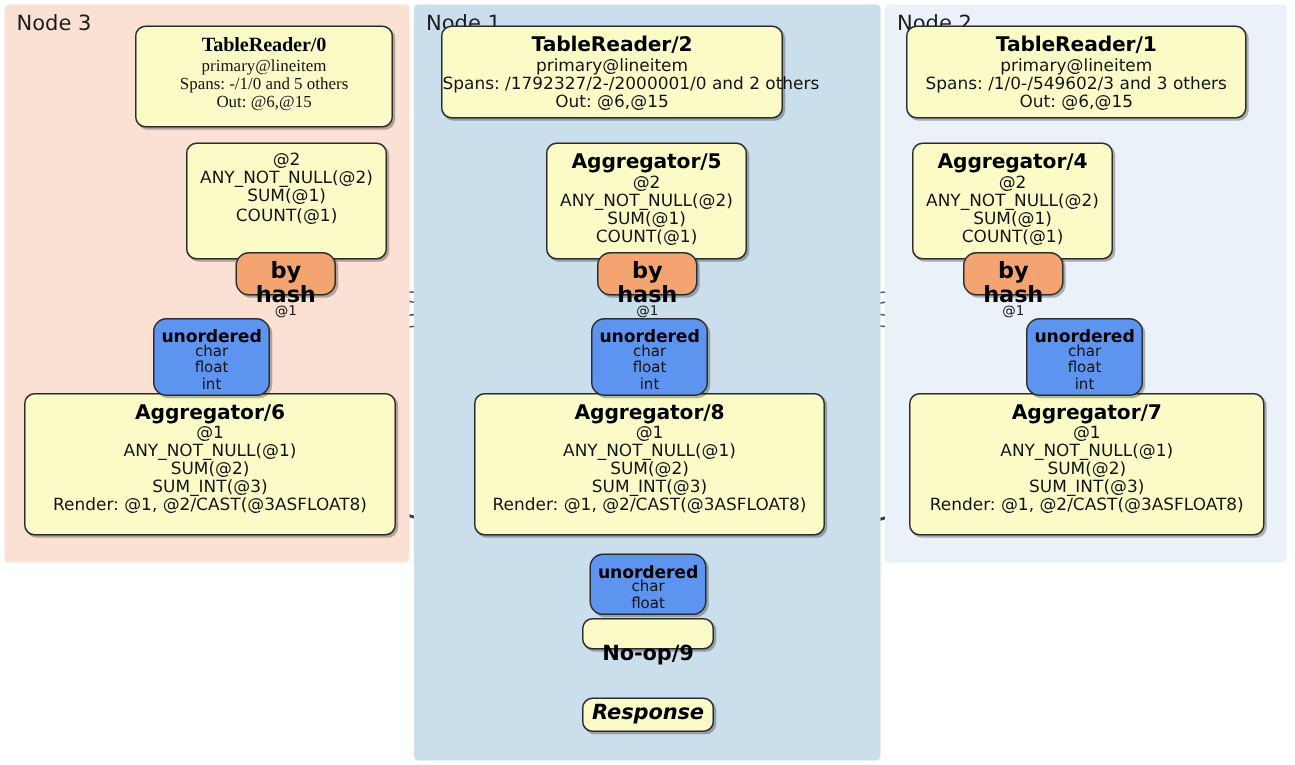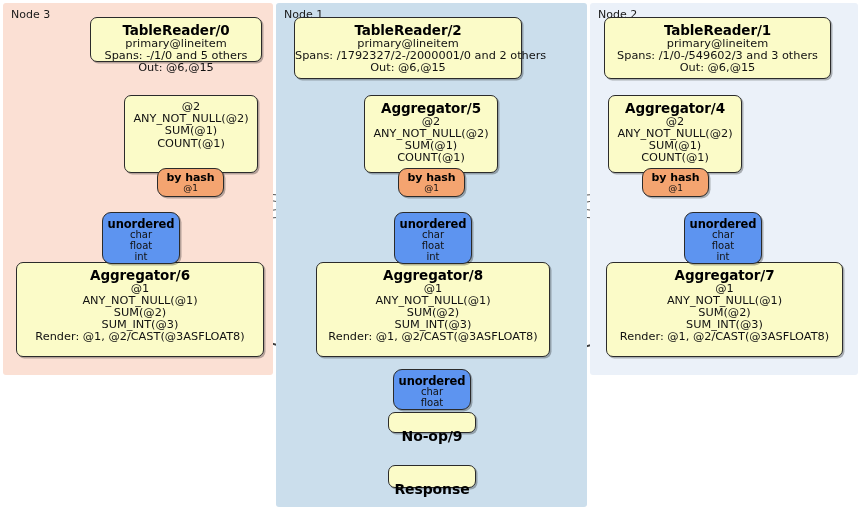--- a/index.html
+++ b/index.html
@@ -5,21 +5,21 @@
   html,body{margin:0;padding:0;background:#ffffff;}
   body{
     font-family:"DejaVu Sans","Liberation Sans",sans-serif;
     width:863px;height:510px;position:relative;overflow:hidden;
   }
   #stage{position:absolute;left:0;top:0;width:863px;height:510px;}
   svg#wires{position:absolute;left:0;top:0;width:863px;height:510px;pointer-events:none;}
 
   .cluster{position:absolute;border-radius:3px;box-sizing:border-box;}
   .cluster-label{
-    position:absolute;font-size:11px;color:#1a1a1a;
+    position:absolute;font-size:14px;color:#1a1a1a;
     font-family:"DejaVu Sans","Liberation Sans",sans-serif;
     white-space:nowrap;
   }
 
   .node{
     position:absolute;box-sizing:border-box;
     border:1px solid #2b2b2b;
     text-align:center;
     line-height:1.08;
     z-index:5;
@@ -32,21 +32,21 @@
 
   .n-proc{
     background:#fbfbc8;border-radius:7px;
     box-shadow:1.5px 1.5px 0 rgba(0,0,0,.28);
   }
   .n-hash{
     background:#f4a470;border-radius:9px;
     box-shadow:1.5px 1.5px 0 rgba(0,0,0,.28);
     z-index:7;
   }
-  .n-hash .ttl{font-size:11px;}
+  .n-hash .ttl{font-size:15px;}
   .n-hash .ln{font-size:9px;}
   .n-sync{
     background:#5d94f0;border-radius:9px;
     box-shadow:1.5px 1.5px 0 rgba(0,0,0,.28);
     z-index:6;
   }
   .n-sync .ttl{font-size:11.5px;}
   .n-sync .ln{font-size:10px;text-align:center;}
   .n-small .ttl{font-size:14px;}
   .pad6{padding-top:5px;}
@@ -79,21 +79,21 @@
         <line x1="623.775" y1="336.1" x2="465.15" y2="379.25" stroke="#3c3c3c" stroke-width="2" marker-end="url(#ah)"></line>
         <line x1="432" y1="433" x2="432" y2="465" stroke="#3c3c3c" stroke-width="2" marker-end="url(#ah)"></line>
       </g>
   </svg>
 <div class="cluster" style="left: 3px; top: 3px; width: 270px; height: 372px; background: rgb(251, 224, 212);"></div>
     <div class="cluster-label" style="left: 11px; top: 8px;">Node 3</div>
     <div class="cluster" style="left: 276px; top: 3px; width: 311px; height: 504px; background: rgb(203, 222, 236);"></div>
     <div class="cluster-label" style="left: 284px; top: 8px;">Node 1</div>
     <div class="cluster" style="left: 590px; top: 3px; width: 268px; height: 372px; background: rgb(235, 241, 249);"></div>
     <div class="cluster-label" style="left: 598px; top: 8px;">Node 2</div>
-    <div class="node n-proc pad6" style="left: 90px; top: 17px; width: 172px; height: 45px;">
+    <div class="node n-proc pad6" style="left: 90px; top: 17px; width: 172px; height: 68px; font-family: Liberation Serif, serif;">
       <span class="ttl">TableReader/0</span>
       <span class="ln">primary@lineitem</span>
       <span class="ln">Spans: -/1/0 and 5 others</span>
       <span class="ln">Out: @6,@15</span>
     </div>
     <div class="node n-proc pad6" style="left: 294px; top: 17px; width: 228px; height: 62px;">
       <span class="ttl">TableReader/2</span>
       <span class="ln">primary@lineitem</span>
       <span class="ln">Spans: /1792327/2-/2000001/0 and 2 others</span>
       <span class="ln">Out: @6,@15</span>
@@ -179,16 +179,16 @@
       <span class="ln">Render: @1, @2/CAST(@3ASFLOAT8)</span>
     </div>
     <div class="node n-sync pad6" style="left: 393px; top: 369px; width: 78px; height: 41px;">
       <span class="ttl">unordered</span>
       <span class="ln">char</span>
       <span class="ln">float</span>
     </div>
     <div class="node n-proc n-small" style="left: 388px; top: 412px; width: 88px; height: 21px; padding-top: 16px;">
       <span class="ttl">No-op/9</span>
     </div>
-    <div class="node n-proc n-small" style="left: 388px; top: 465px; width: 88px; height: 23px; padding-top: 16px;">
+    <div class="node n-proc n-small" style="left: 388px; top: 465px; width: 88px; height: 23px; padding-top: 2px; font-style: italic;">
       <span class="ttl">Response</span>
     </div>
   </div>
 
 </body></html>

